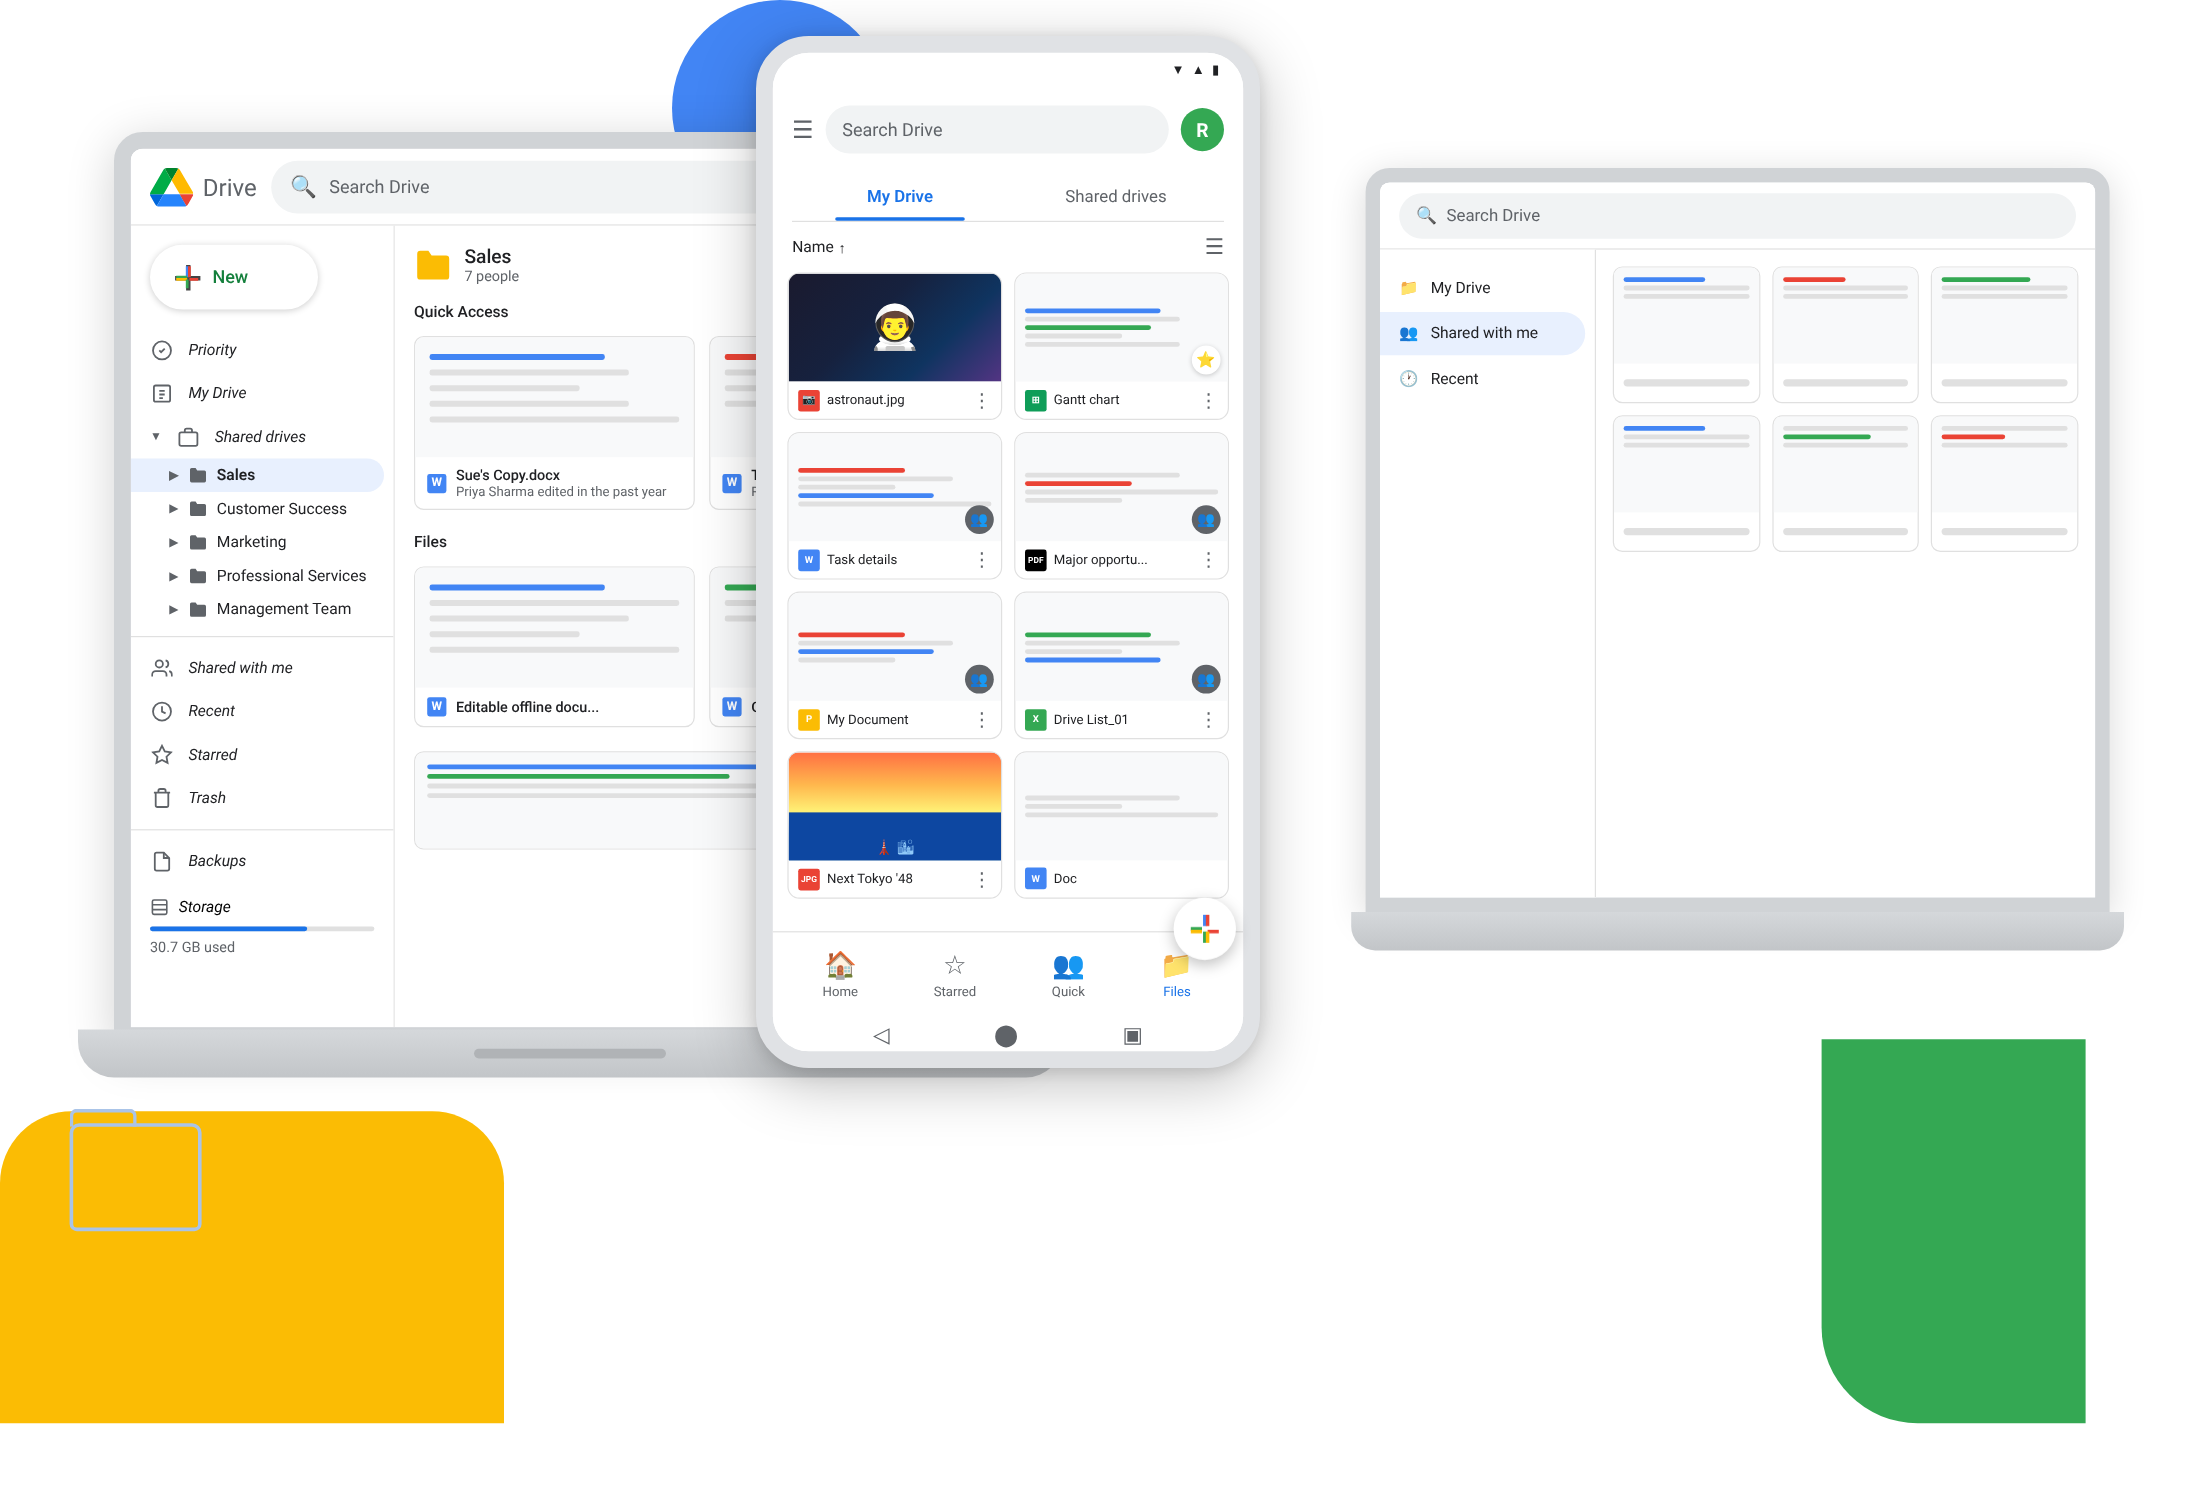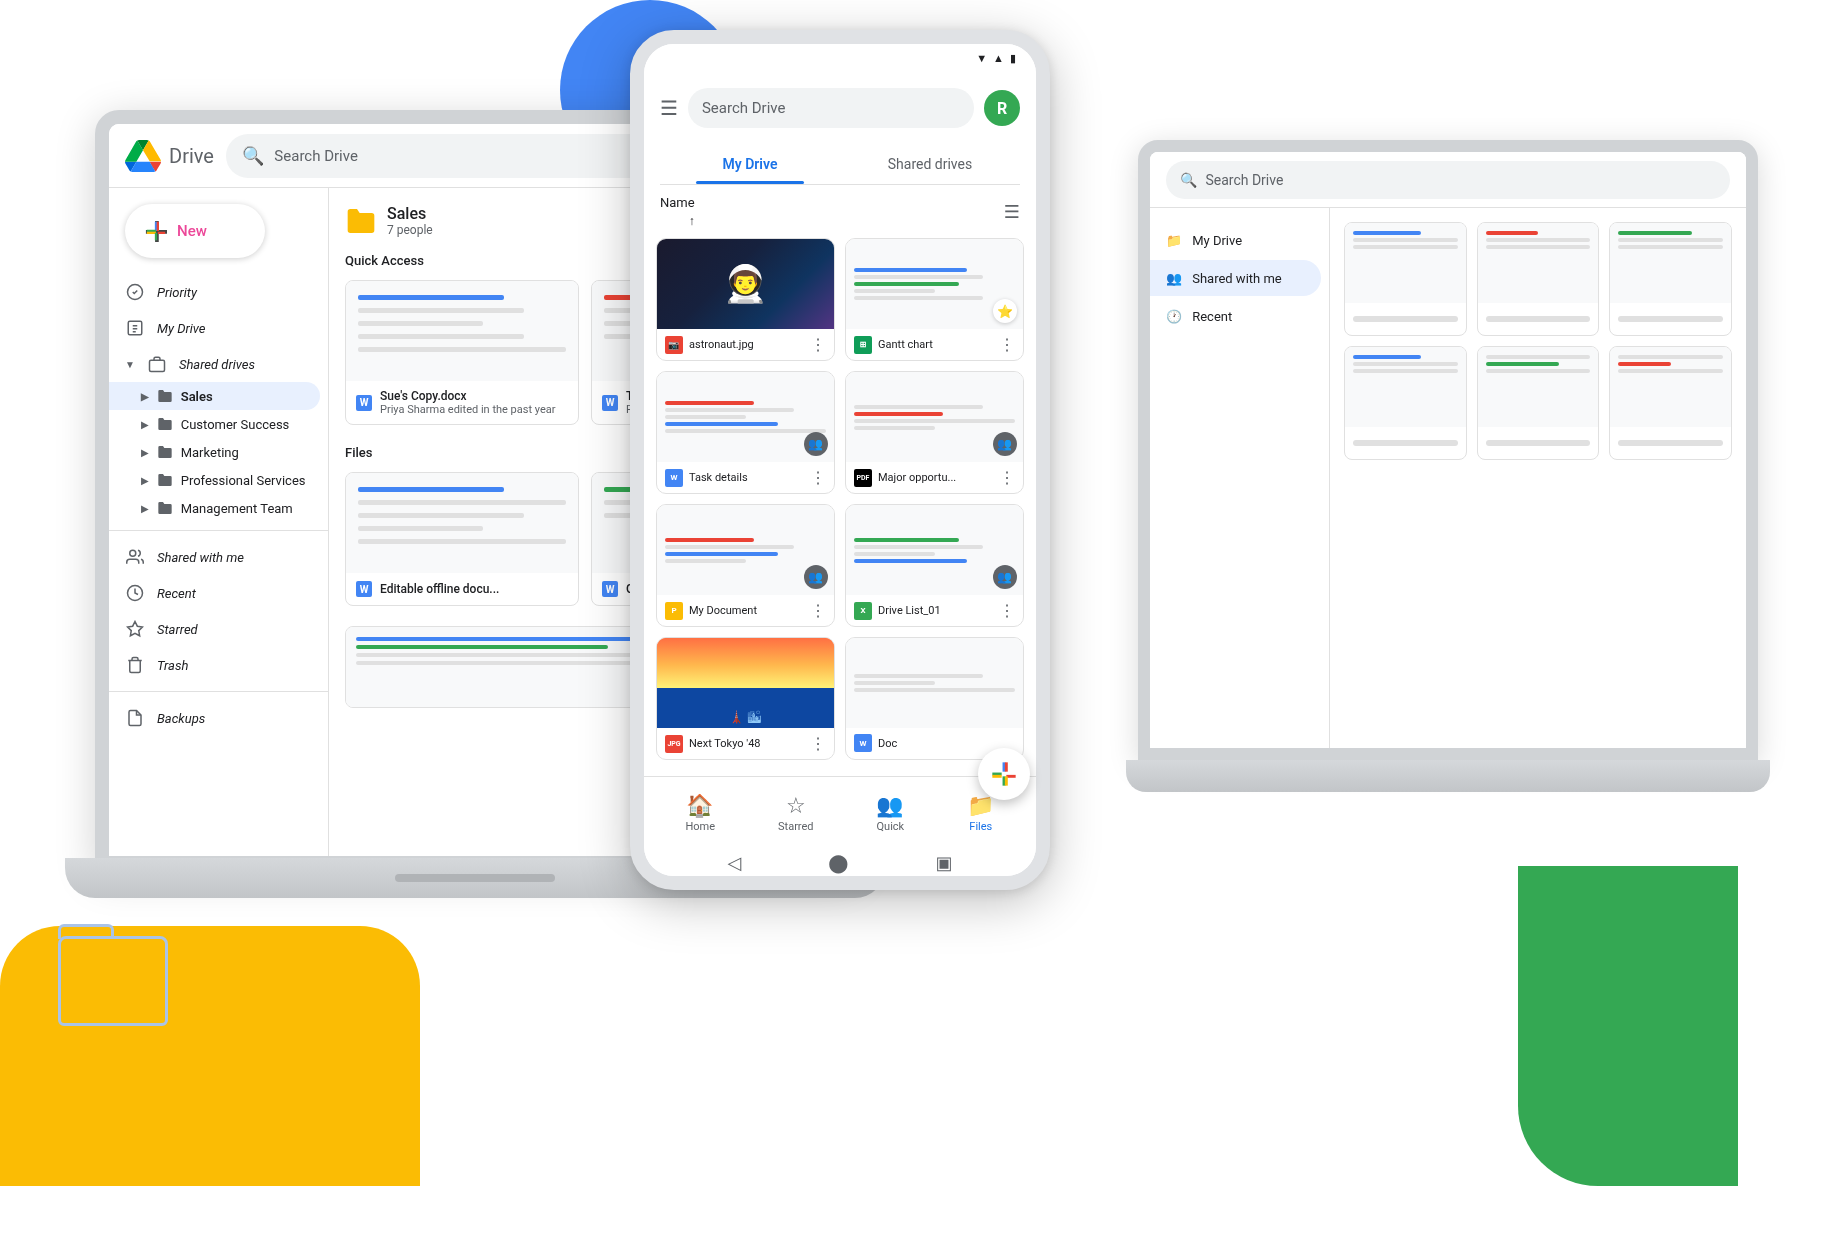--- a/index.html
+++ b/index.html
@@ -175,21 +175,21 @@
       margin: 8px 16px 16px;
       display: flex;
       align-items: center;
       gap: 10px;
       padding: 16px 20px;
       background: #fff;
       border-radius: 28px;
       box-shadow: 0 1px 6px rgba(0,0,0,0.2);
       cursor: pointer;
       font-size: 15px;
-      color: #ec4899;
+      color: #15803d;
       font-weight: 500;
       width: 140px;
     }
     .new-plus-icon {
       width: 22px;
       height: 22px;
     }
     .sidebar-item {
       display: flex;
       align-items: center;
@@ -428,21 +428,20 @@
       align-items: center;
       justify-content: space-between;
       padding: 10px 4px;
     }
     .mobile-sort-label {
       display: flex;
       align-items: flex-end;
       gap: 4px;
       font-size: 13px;
       color: #202124;
-      flex-direction: column;
     }
     .sort-up-arrow { font-size: 12px; color: #202124; }
     .mobile-list-icon { font-size: 18px; color: #5f6368; cursor: pointer; }
 
     .mobile-files-grid {
       display: grid;
       grid-template-columns: 1fr 1fr;
       gap: 10px;
       padding-bottom: 80px;
     }
@@ -989,20 +988,34 @@
           <div class="sidebar-item">
             <div class="sidebar-item-icon">
               <svg width="18" height="18" viewBox="0 0 24 24" fill="none" stroke="#5f6368" stroke-width="2">
                 <path d="M14 2H6a2 2 0 0 0-2 2v16a2 2 0 0 0 2 2h12a2 2 0 0 0 2-2V8z"></path>
                   <polyline points="14 2 14 8 20 8"></polyline>
               </svg>
             </div>
             <span class="sidebar-item-label">Backups</span>
           </div>
 
+          <div class="storage-section">
+            <div style="display:flex;align-items:center;gap:8px;margin-bottom:8px;">
+              <svg width="16" height="16" viewBox="0 0 24 24" fill="none" stroke="#5f6368" stroke-width="2">
+                <rect x="3" y="3" width="18" height="18" rx="2"></rect>
+                <line x1="3" y1="9" x2="21" y2="9"></line>
+                <line x1="3" y1="15" x2="21" y2="15"></line>
+              </svg>
+              <span class="sidebar-item-label">Storage</span>
+            </div>
+            <div class="storage-bar-bg">
+              <div class="storage-bar-fill"></div>
+            </div>
+            <div class="storage-text">30.7 GB used</div>
+          </div>
         </div>
 
         <div class="drive-main">
           <div class="sales-header">
             <svg width="32" height="32" viewBox="0 0 24 24">
               <path d="M22 19a2 2 0 0 1-2 2H4a2 2 0 0 1-2-2V5a2 2 0 0 1 2-2h5l2 3h9a2 2 0 0 1 2 2z" fill="#FBBC04"></path>
             </svg>
             <div class="sales-info">
               <h2>Sales</h2>
               <p>7 people</p>

